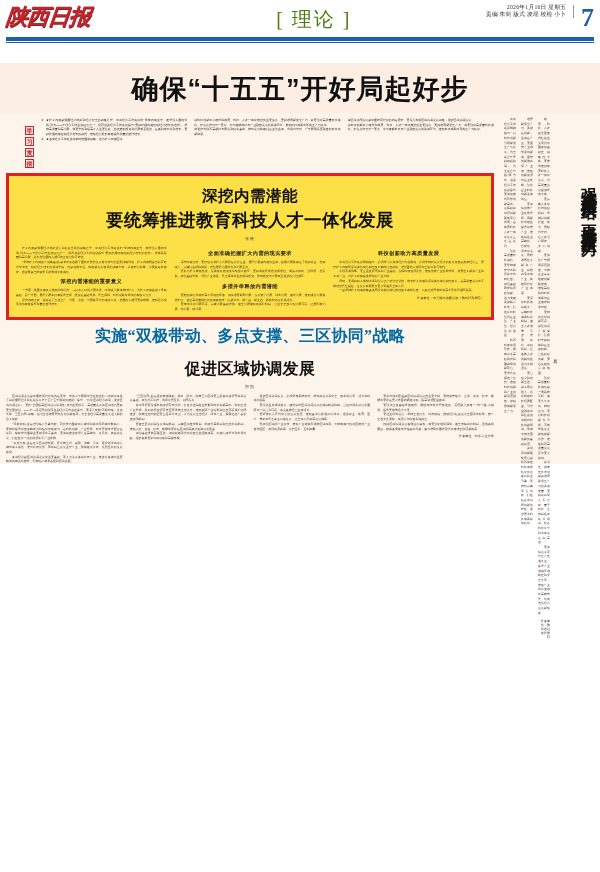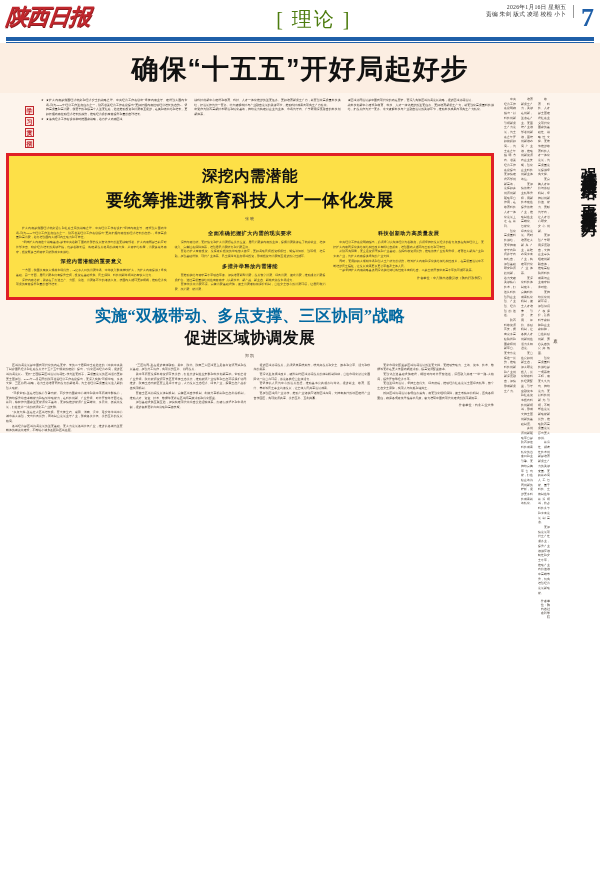--- a/index.html
+++ b/index.html
@@ -91,20 +91,21 @@
     height: 1px;
     background: #1f5fa8;
     margin: 1px 6px 0 6px;
   }
 
   
   .banner {
     background: #fceee2;
     padding: 8px 0 6px 0;
     text-align: center;
+    margin-top: 20px;
   }
   .banner h1 {
     margin: 0;
     font-size: 27px;
     font-weight: bold;
     letter-spacing: 1px;
     color: #111;
     font-family: "Liberation Sans", sans-serif;
   }
 
@@ -229,21 +230,21 @@
     font-size: 16px;
     font-weight: bold;
     color: #0369a1;
     letter-spacing: 0.3px;
   }
   .art2-title .l2 {
     display: block;
     font-size: 16px;
     font-weight: bold;
     color: #111;
-    margin-top: 1px;
+    margin-top: 12px;
     letter-spacing: 0.3px;
   }
   .cols4 { display: flex; gap: 7px; margin-top: 5px; }
   .cols4 > .c { flex: 1 1 0; }
 
   
   .sidebar {
     position: absolute;
     right: 0; top: 0;
     width: 96px;

